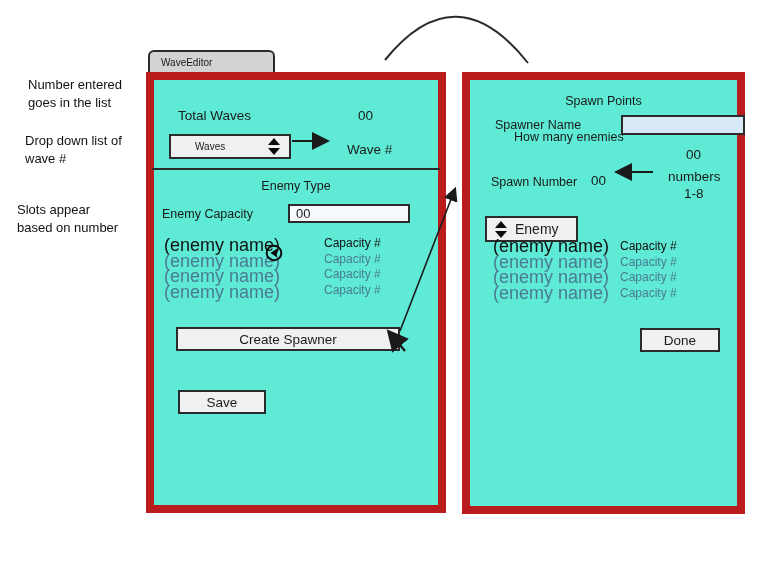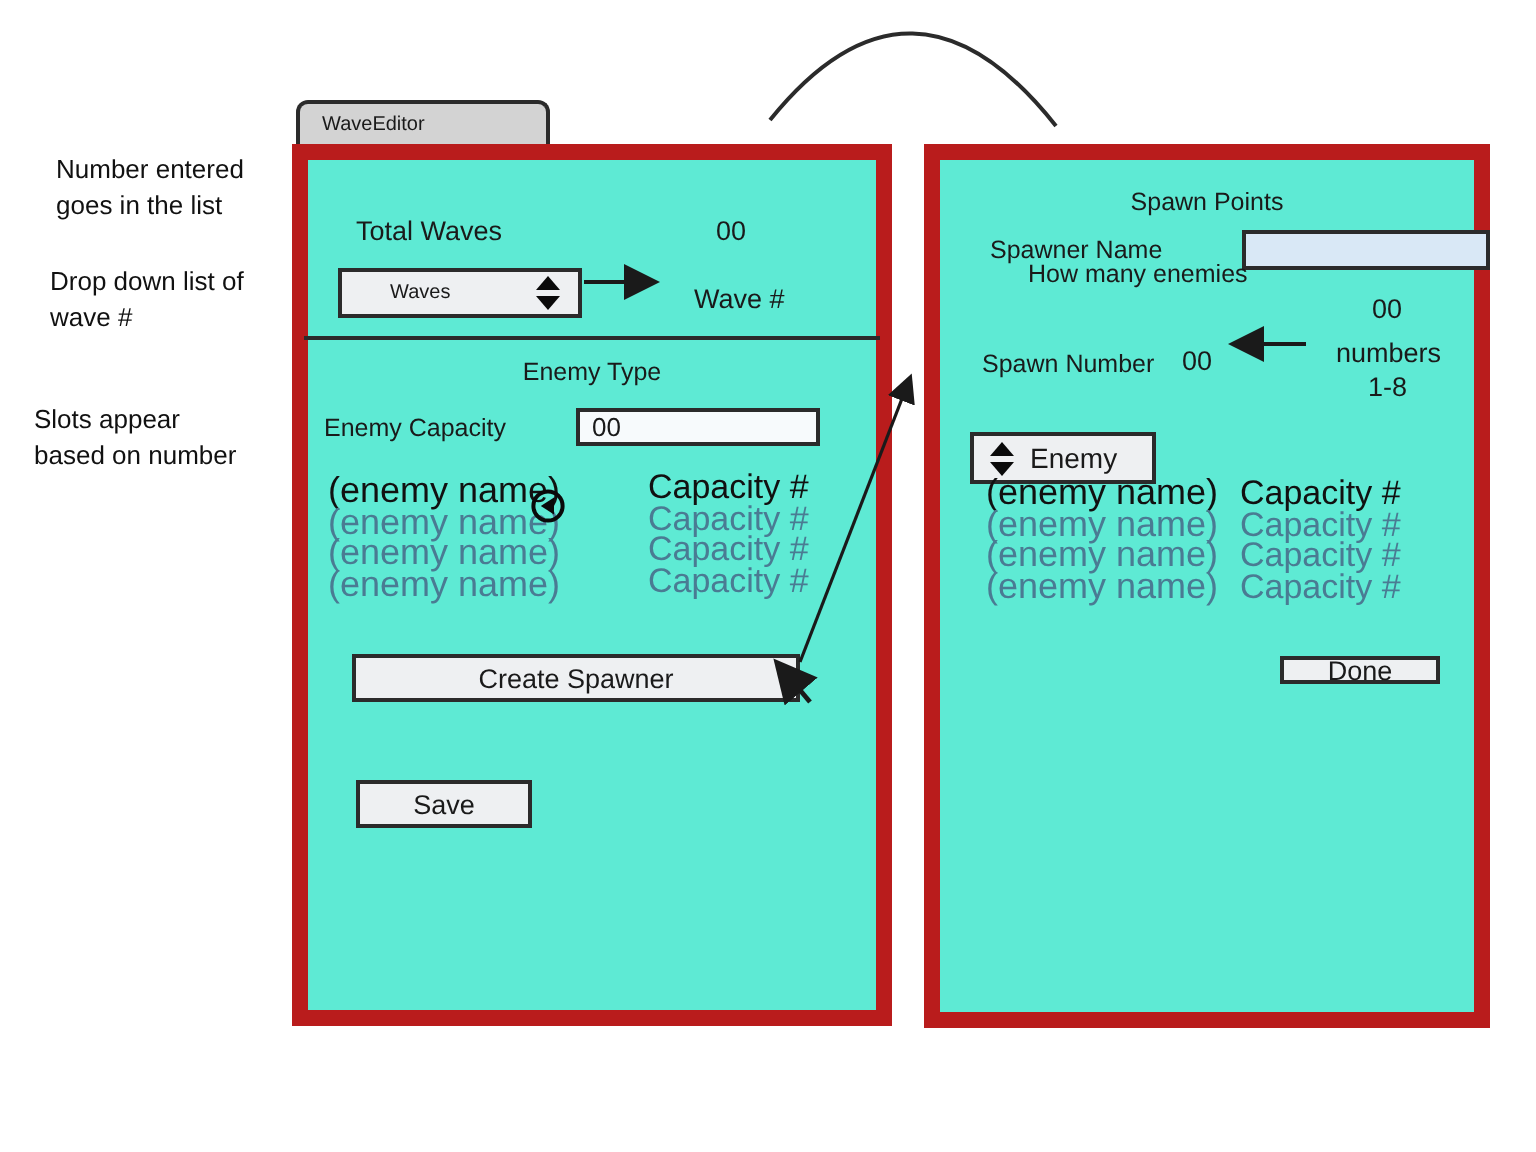--- a/index.html
+++ b/index.html
@@ -41,21 +41,21 @@
   .tri-down { width:0; height:0; border-left:6px solid transparent; border-right:6px solid transparent; border-top:7px solid #0a0a0a; }
 
   
   .divider { position:absolute; left:-2px; top:88px; width:calc(100% + 4px); border-top:2px solid #2b2b2b; }
 
   
   .enemy-list { position:absolute; font-size:18px; line-height:15.5px; }
   .enemy-row { display:block; white-space:nowrap; }
   .row-sel { color:#111; }
   .row-teal { color:#4a7b93; }
-  .cap-col { position:absolute; font-size:17px; line-height:15.5px; }
+  .cap-col { position:absolute; font-size:12px; line-height:15.5px; }
 
   svg.overlay { position:absolute; left:0; top:0; width:768px; height:576px; pointer-events:none; }
   .icon-abs { position:absolute; }
 </style>
 </head>
 <body>
 
 <div id="stage">
 
   <div class="note" style="left:28px; top:76px;">
@@ -148,21 +148,21 @@
       <span class="enemy-row row-teal">(enemy name)</span>
       <span class="enemy-row row-teal">(enemy name)</span>
     </div>
     <div class="cap-col" style="left:150px; top:159px;">
       <span class="enemy-row row-sel">Capacity #</span>
       <span class="enemy-row row-teal">Capacity #</span>
       <span class="enemy-row row-teal">Capacity #</span>
       <span class="enemy-row row-teal">Capacity #</span>
     </div>
 
-    <div class="btn" style="left:170px; top:248px; width:80px; height:14px;">Done</div>
+    <div class="btn" style="left:170px; top:248px; width:80px; height:24px;">Done</div>
   </div>
 
   <svg class="overlay">
     <defs>
       <marker id="ah" markerWidth="10" markerHeight="9" refX="7.5" refY="4.5" orient="auto">
         <polygon points="0,0 9,4.5 0,9" fill="#1a1a1a"></polygon>
       </marker>
     </defs>
 
     <path d="M 385 60 Q 456 -28 528 63" fill="none" stroke="#2b2b2b" stroke-width="2"></path>

